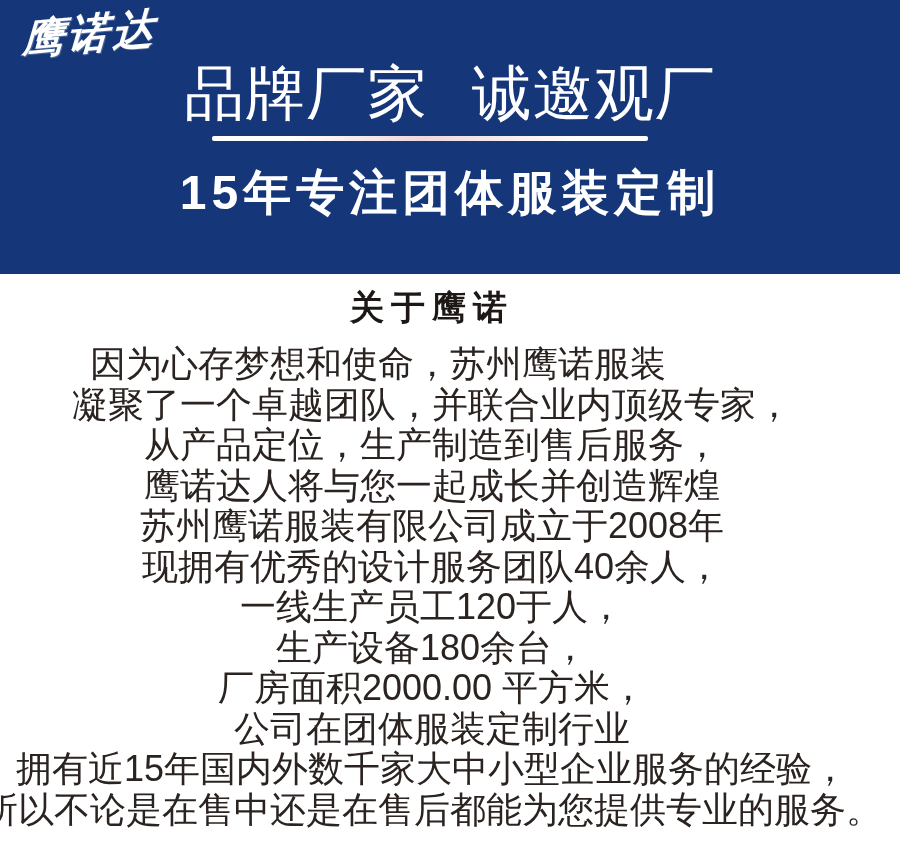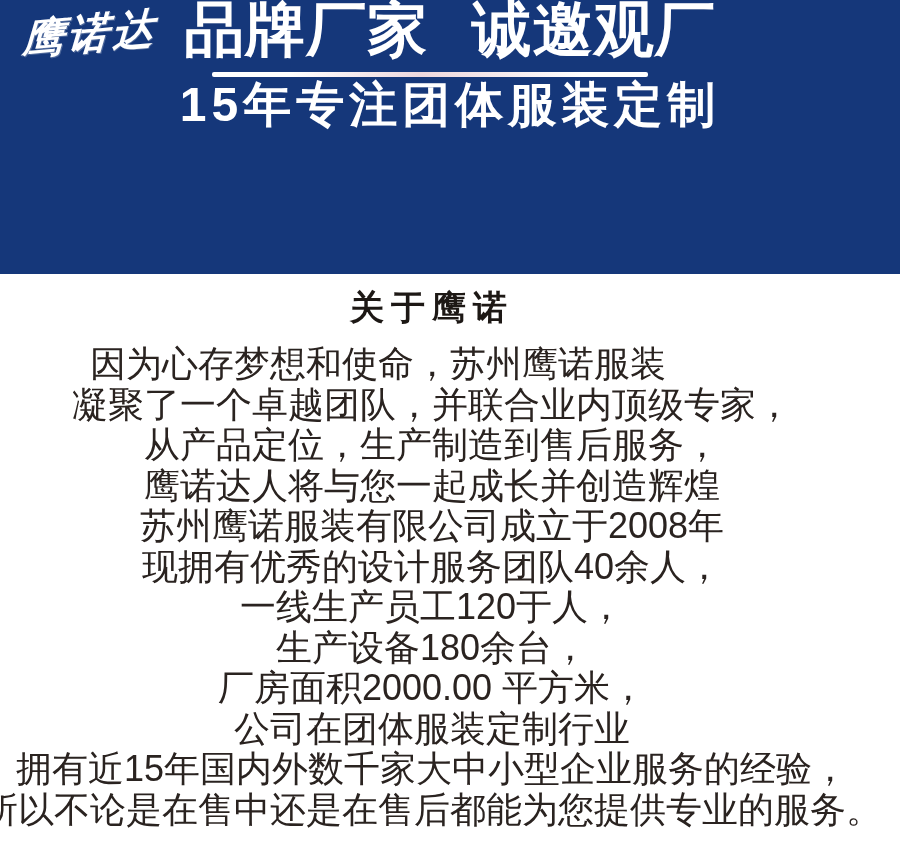--- a/index.html
+++ b/index.html
@@ -29,37 +29,38 @@
     top: 6px;
     font-size: 42px;
     font-weight: bold;
     font-style: italic;
     letter-spacing: 3px;
     transform: rotate(-5deg) skewX(-8deg);
     white-space: nowrap;
     text-shadow: 1px 1px 0 rgba(255,255,255,0.25);
   }
   .banner-title {
+    padding-top: 64px;
     font-size: 60px;
-    font-weight: 700;
+    font-weight: 400;
     letter-spacing: 1px;
     word-spacing: 26px;
     line-height: 1;
     white-space: nowrap;
   }
   .banner-divider {
     width: 436px;
     height: 5px;
     margin: 12px auto 0;
     transform: translateX(-20px);
     border-radius: 2px;
     background: linear-gradient(90deg, #ffffff 0%, #ffffff 18%, #edd8de 48%, #f2e2e6 58%, #ffffff 85%, #ffffff 100%);
   }
   .banner-subtitle {
-    margin-top: 4px;
+    margin-top: 28px;
     font-size: 48px;
     font-weight: 900;
     letter-spacing: 5px;
     line-height: 1;
     white-space: nowrap;
   }
   
   .about {
     padding-top: 14px;
     text-align: center;

